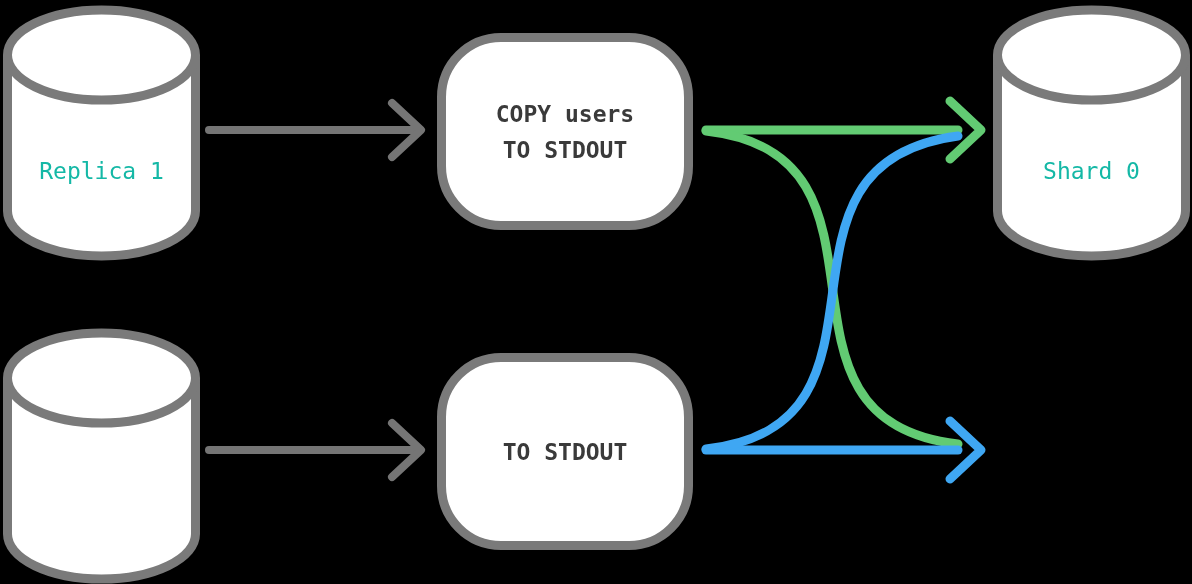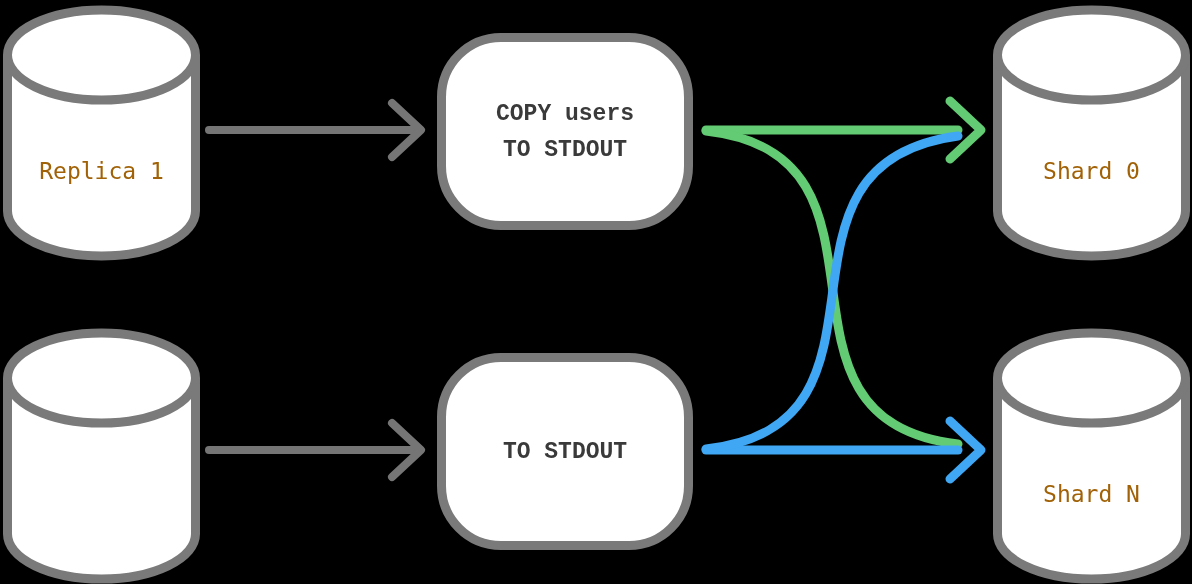--- a/index.html
+++ b/index.html
@@ -15,31 +15,31 @@
   .edge-gray{stroke-width:8px;}
   .edge-colored{stroke-width:9px;}
 
   .cyl-node{position:absolute;width:197px;height:256px;}
   .cyl-shape{position:absolute;left:0;top:0;width:100%;height:100%;}
   .cyl-shape .shape{fill:#ffffff;stroke-width:9;}
   .cyl-label{
     position:absolute;left:0;right:0;top:153px;
     text-align:center;
     font-size:23px;line-height:27px;
-    color:#a16207;letter-spacing:0px;white-space:nowrap;
+    color:#14b8a6;letter-spacing:0px;white-space:nowrap;
   }
 
   .box-node{
     position:absolute;width:256px;height:197px;
     box-sizing:border-box;
     background:#ffffff;
     border:9px solid #7a7a7a;
     border-radius:64px;
     display:flex;flex-direction:column;
-    align-items:center;justify-content:center;font-family:Liberation Mono, monospace;
+    align-items:center;justify-content:center;
   }
   .box-line{
     font-size:23px;line-height:36px;font-weight:700;
     color:#3a3a3a;text-align:center;white-space:nowrap;
   }
 
   .pos-replica1{left:3px;top:5px;}
   .pos-replicaN{left:3px;top:328px;}
   .pos-shard0{left:993px;top:5px;}
   .pos-shardN{left:993px;top:328px;}
@@ -112,21 +112,14 @@
   </div>
 
   <div class="cyl-node pos-shard0">
     <svg class="cyl-shape" viewBox="0 0 197 256">
       <path class="shape" d="M 4.5 50 V 206 A 94 45 0 0 0 192.5 206 V 50" stroke="#7a7a7a"></path>
       <ellipse class="shape" cx="98.5" cy="50" rx="94" ry="45" stroke="#7a7a7a"></ellipse>
     </svg>
     <div class="cyl-label">Shard 0</div>
   </div>
 
-  <div class="cyl-node pos-shardN">
-    <svg class="cyl-shape" viewBox="0 0 197 256">
-      <path class="shape" d="M 4.5 50 V 206 A 94 45 0 0 0 192.5 206 V 50" stroke="#7a7a7a"></path>
-      <ellipse class="shape" cx="98.5" cy="50" rx="94" ry="45" stroke="#7a7a7a"></ellipse>
-    </svg>
-    <div class="cyl-label">Shard N</div>
-  </div>
 
 </div>
 
 </body></html>

